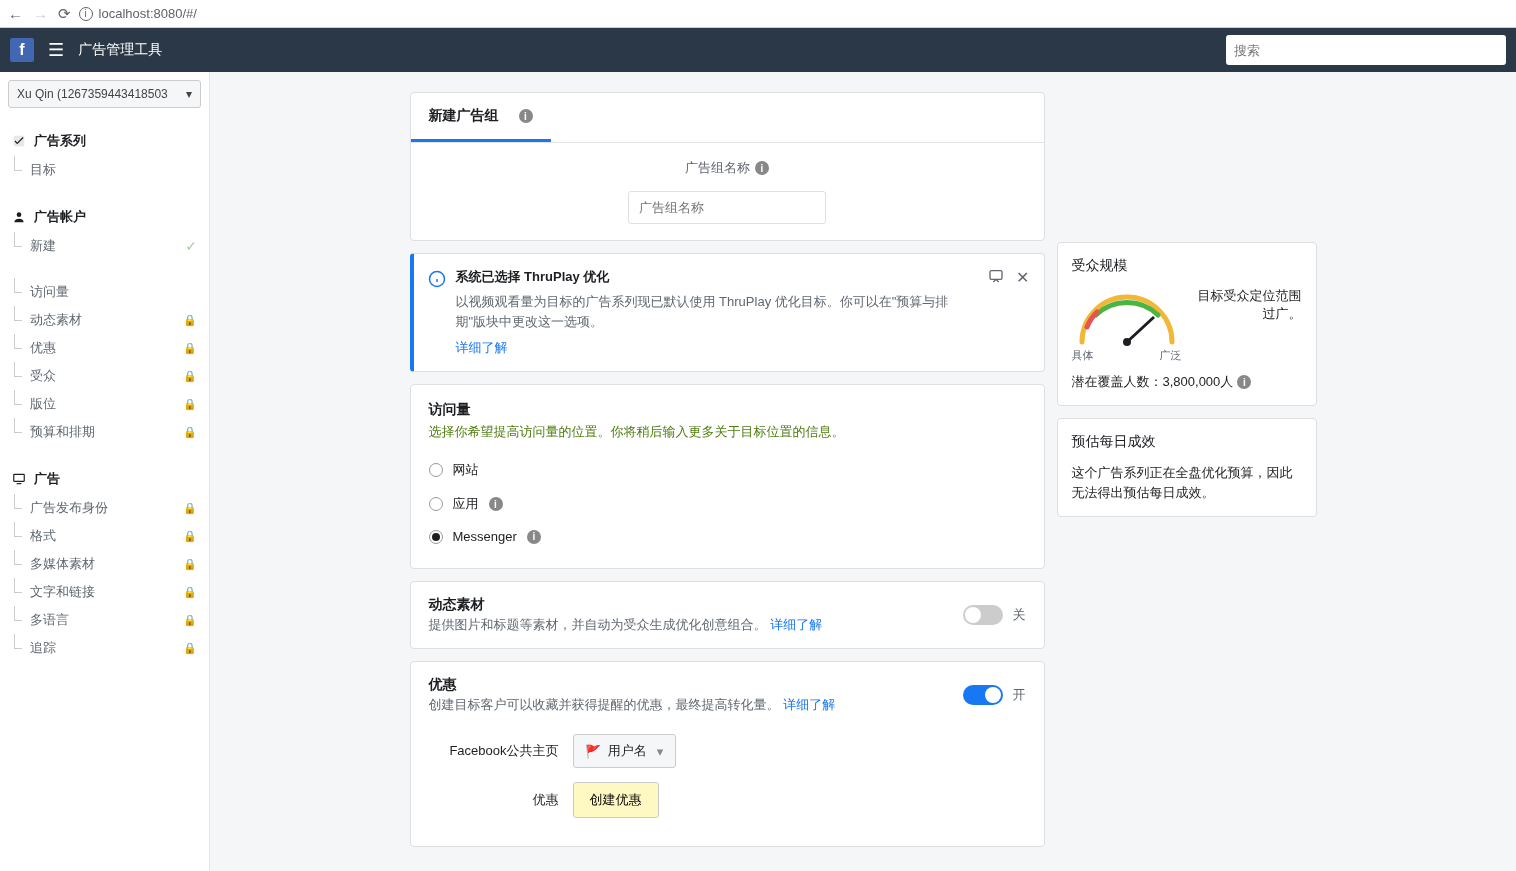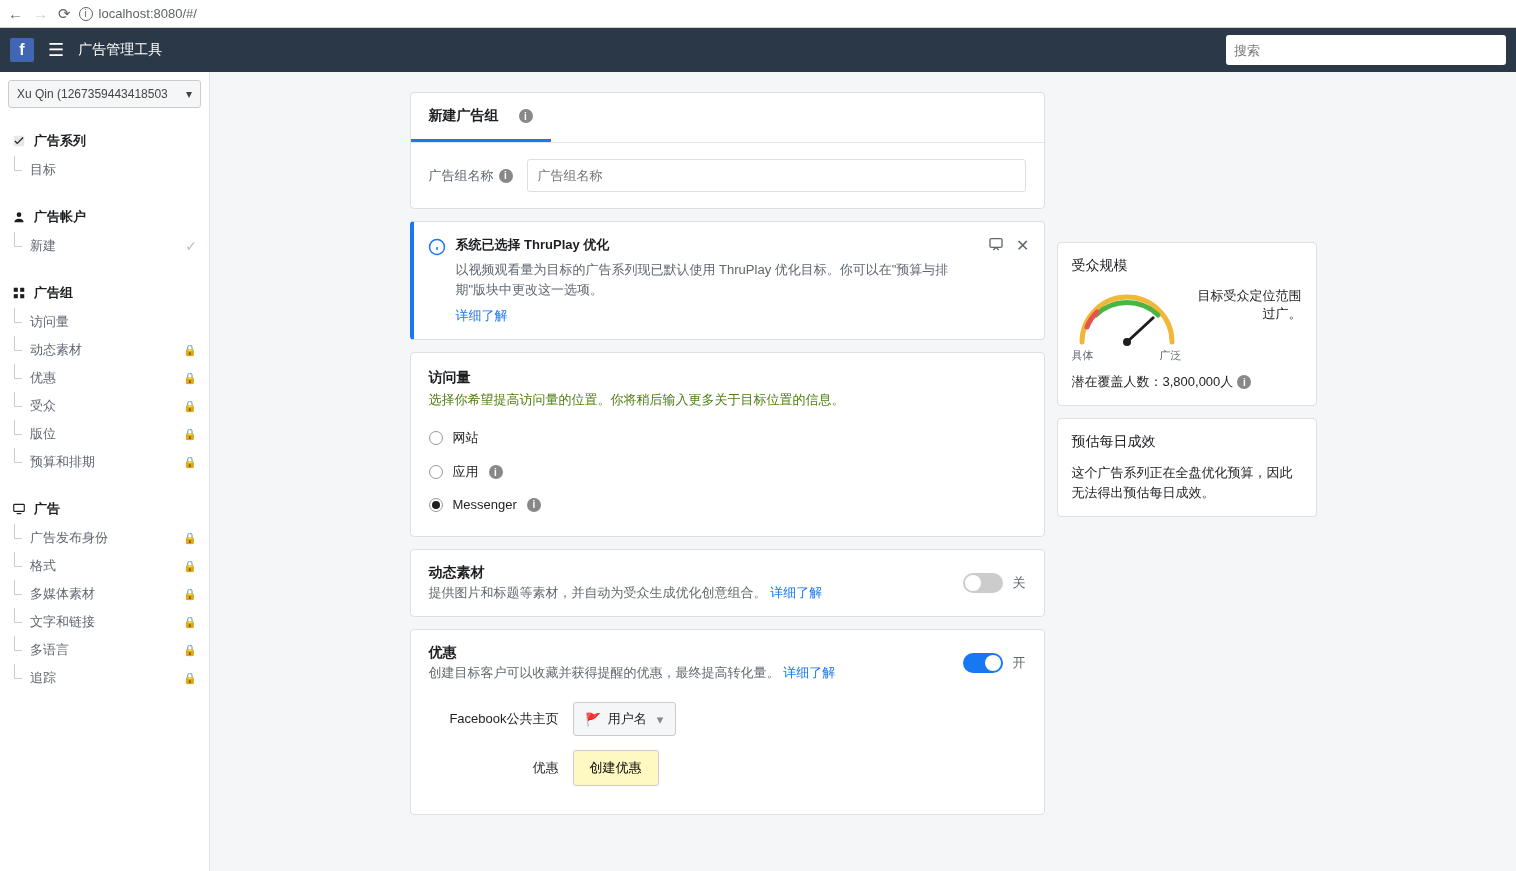--- a/index.html
+++ b/index.html
@@ -39,21 +39,21 @@
 
 .main { flex: 1; display: flex; padding: 20px 0 20px 0; overflow-y: auto; gap: 12px; justify-content: center; }
 .content-col { width: 635px; display: flex; flex-direction: column; gap: 12px; }
 
 .card { background: #fff; border: 1px solid #dddfe2; border-radius: 4px; }
 
 
 .tab-card { padding: 0; }
 .tab-row { display: flex; border-bottom: 1px solid #e5e5e5; }
 .tab { padding: 14px 18px; font-size: 14px; font-weight: 600; color: #1c1e21; border-bottom: 3px solid #1877f2; display: flex; gap: 20px; align-items: center; }
-.name-row { padding: 16px 18px; display: flex; align-items: center; gap: 14px; }
+.name-row { padding: 16px 18px; display: flex; align-items: center; gap: 14px; flex-direction: column; }
 .name-label { color: #606770; font-size: 13px; display: flex; gap: 5px; align-items: center; }
 .name-input { flex: 1; border: 1px solid #dddfe2; border-radius: 3px; padding: 8px 10px; font-size: 13px; color: #888; outline: none; }
 
 
 .info-banner { display: flex; padding: 14px 14px; gap: 10px; border-left: 4px solid #1877f2; }
 .info-icon { color: #1877f2; flex-shrink: 0; margin-top: 2px; }
 .info-body { flex: 1; }
 .info-title { font-weight: 600; font-size: 13px; margin-bottom: 6px; }
 .info-desc { color: #606770; font-size: 13px; line-height: 1.5; }
 .info-link { color: #1877f2; font-size: 13px; margin-top: 8px; display: inline-block; cursor: pointer; }
@@ -159,31 +159,20 @@
               </svg>
             </span>
             <span>广告帐户</span>
           </div>
           <div class="sb-item">
             <span>新建</span>
             <span class="check">✓</span>
           </div>
         </div>
         <div class="sb-group">
-          <div class="sb-group-title">
-            <span class="sb-icon">
-              <svg width="14" height="14" viewBox="0 0 24 24" fill="#1c1e21">
-                <rect x="3" y="3" width="7" height="7"></rect>
-                <rect x="14" y="3" width="7" height="7"></rect>
-                <rect x="3" y="14" width="7" height="7"></rect>
-                <rect x="14" y="14" width="7" height="7"></rect>
-              </svg>
-            </span>
-            <span>广告组</span>
-          </div>
           <div class="sb-item">
             <span>访问量</span>
           </div>
           <div class="sb-item">
             <span>动态素材</span>
             <span class="lock">🔒</span>
           </div>
           <div class="sb-item">
             <span>优惠</span>
             <span class="lock">🔒</span>

